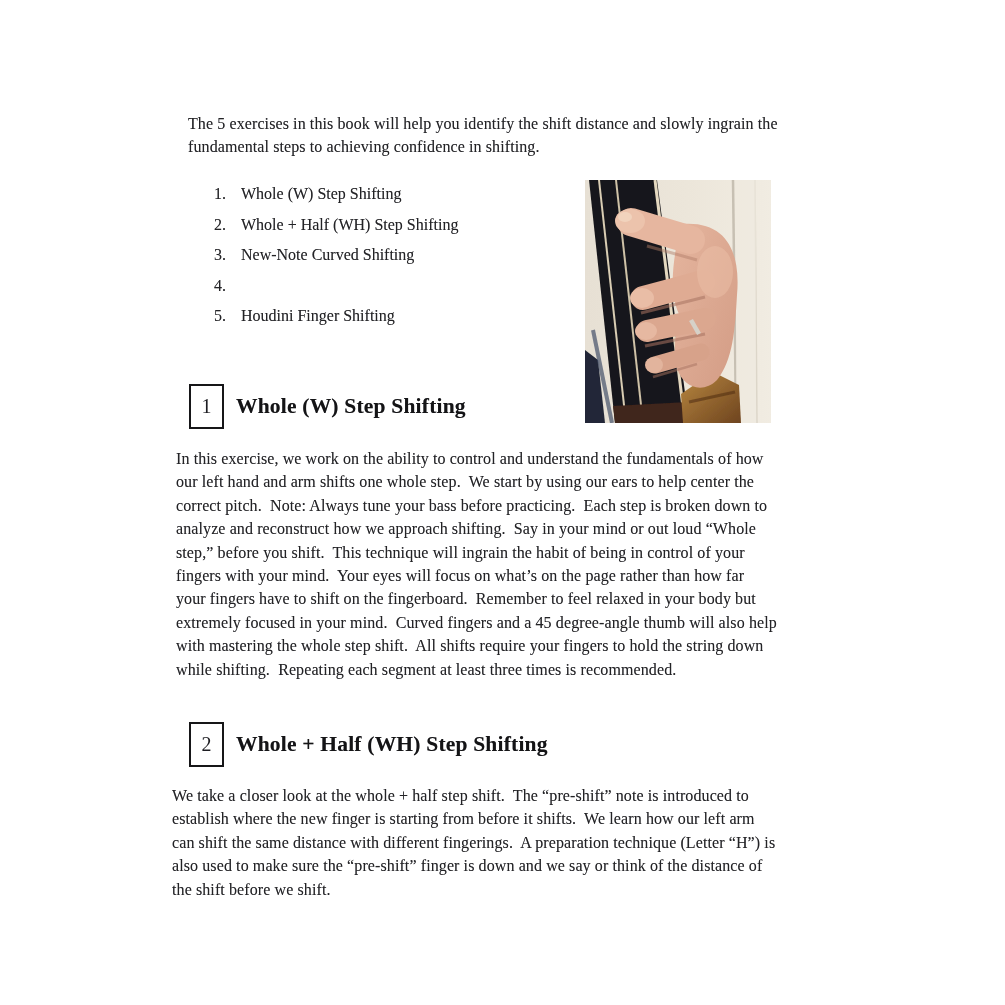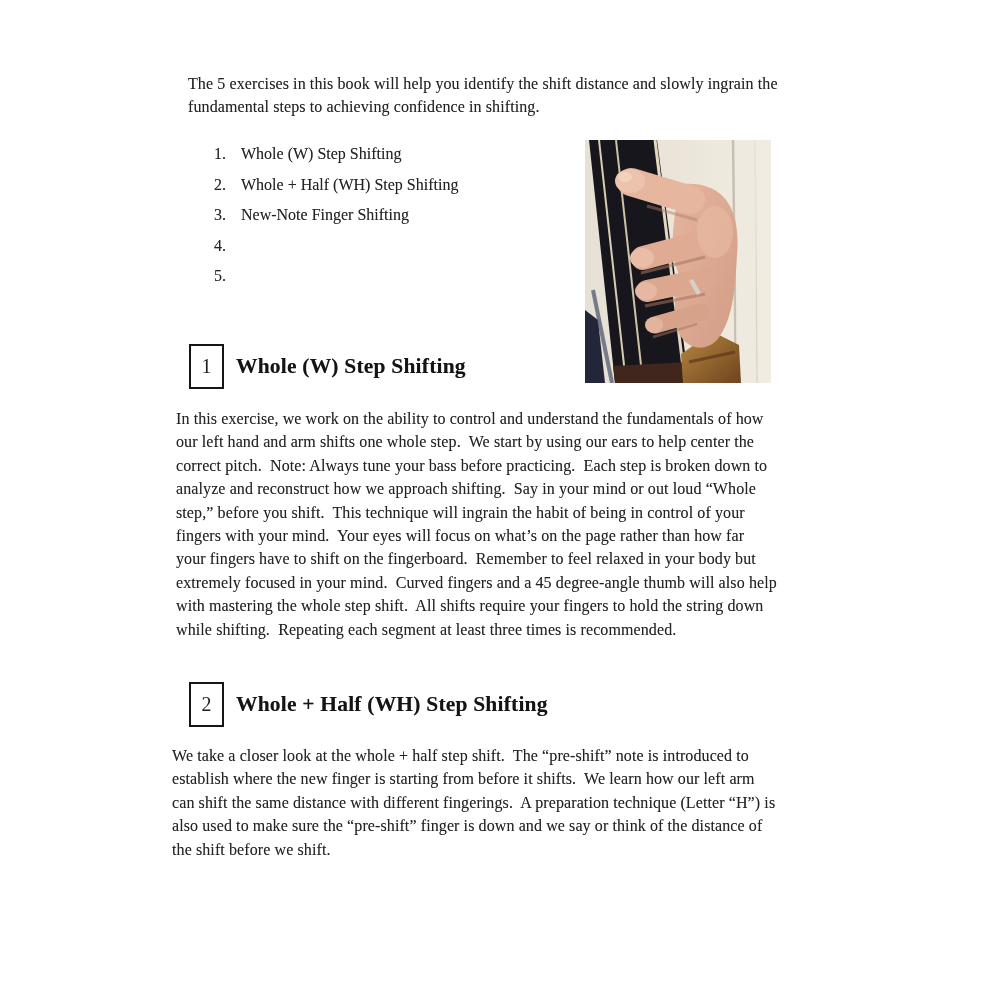--- a/index.html
+++ b/index.html
@@ -4,21 +4,21 @@
 <style>
   html,body{margin:0;padding:0;background:#ffffff;}
   .page{
     position:relative;
     width:1005px;height:1005px;
     background:#ffffff;
     font-family:"Liberation Serif", serif;
     color:#232326;
     overflow:hidden;
   }
-  .abs{position:absolute;}
+  .abs{position:absolute;margin-top:40px;}
   .para{
     font-size:16px;
     line-height:23.4px;
     white-space:pre-wrap;
     letter-spacing:0.1px;
     text-shadow:0 0 0.5px rgba(40,40,50,0.35);
   }
   .intro{left:188px;top:72px;width:715px;}
   .exercise-list{left:214px;top:139px;font-size:16px;}
   .exercise-item{
@@ -63,27 +63,28 @@
     <div class="exercise-item">
       <span class="num">1.</span>
       <span>Whole (W) Step Shifting</span>
     </div>
     <div class="exercise-item">
       <span class="num">2.</span>
       <span>Whole + Half (WH) Step Shifting</span>
     </div>
     <div class="exercise-item">
       <span class="num">3.</span>
-      <span>New-Note Finger Shifting</span>
+      <span>New-Note Curved Shifting</span>
     </div>
     <div class="exercise-item">
       <span class="num">4.</span>
     </div>
     <div class="exercise-item">
       <span class="num">5.</span>
+      <span>Houdini Finger Shifting</span>
     </div>
   </div>
 
   <div class="abs photo-frame">
     <svg width="186" height="243" viewBox="0 0 186 243" xmlns="http://www.w3.org/2000/svg">
       <defs>
         <linearGradient id="wall" x1="0" y1="0" x2="1" y2="0">
           <stop offset="0" stop-color="#e7e0d4"></stop>
           <stop offset="0.55" stop-color="#ece6da"></stop>
           <stop offset="1" stop-color="#f1ece2"></stop>

